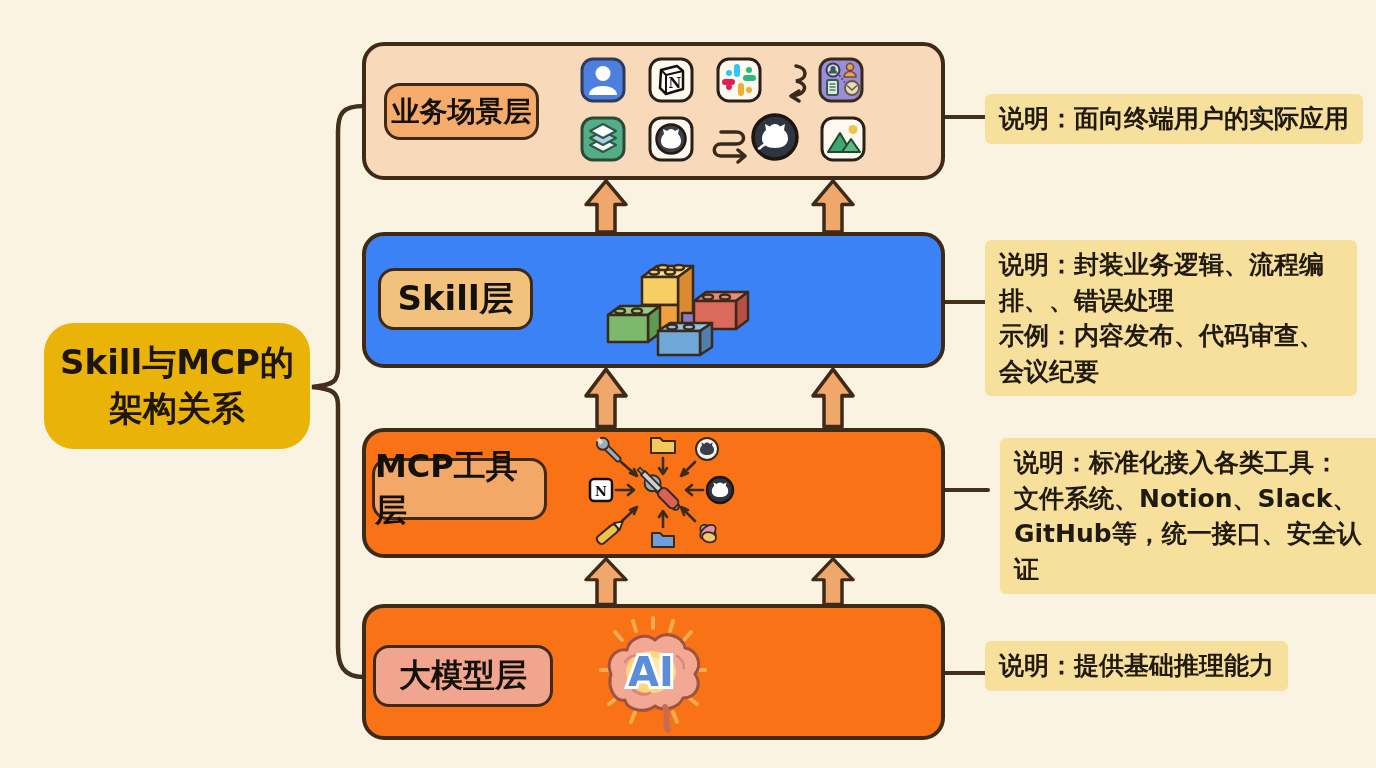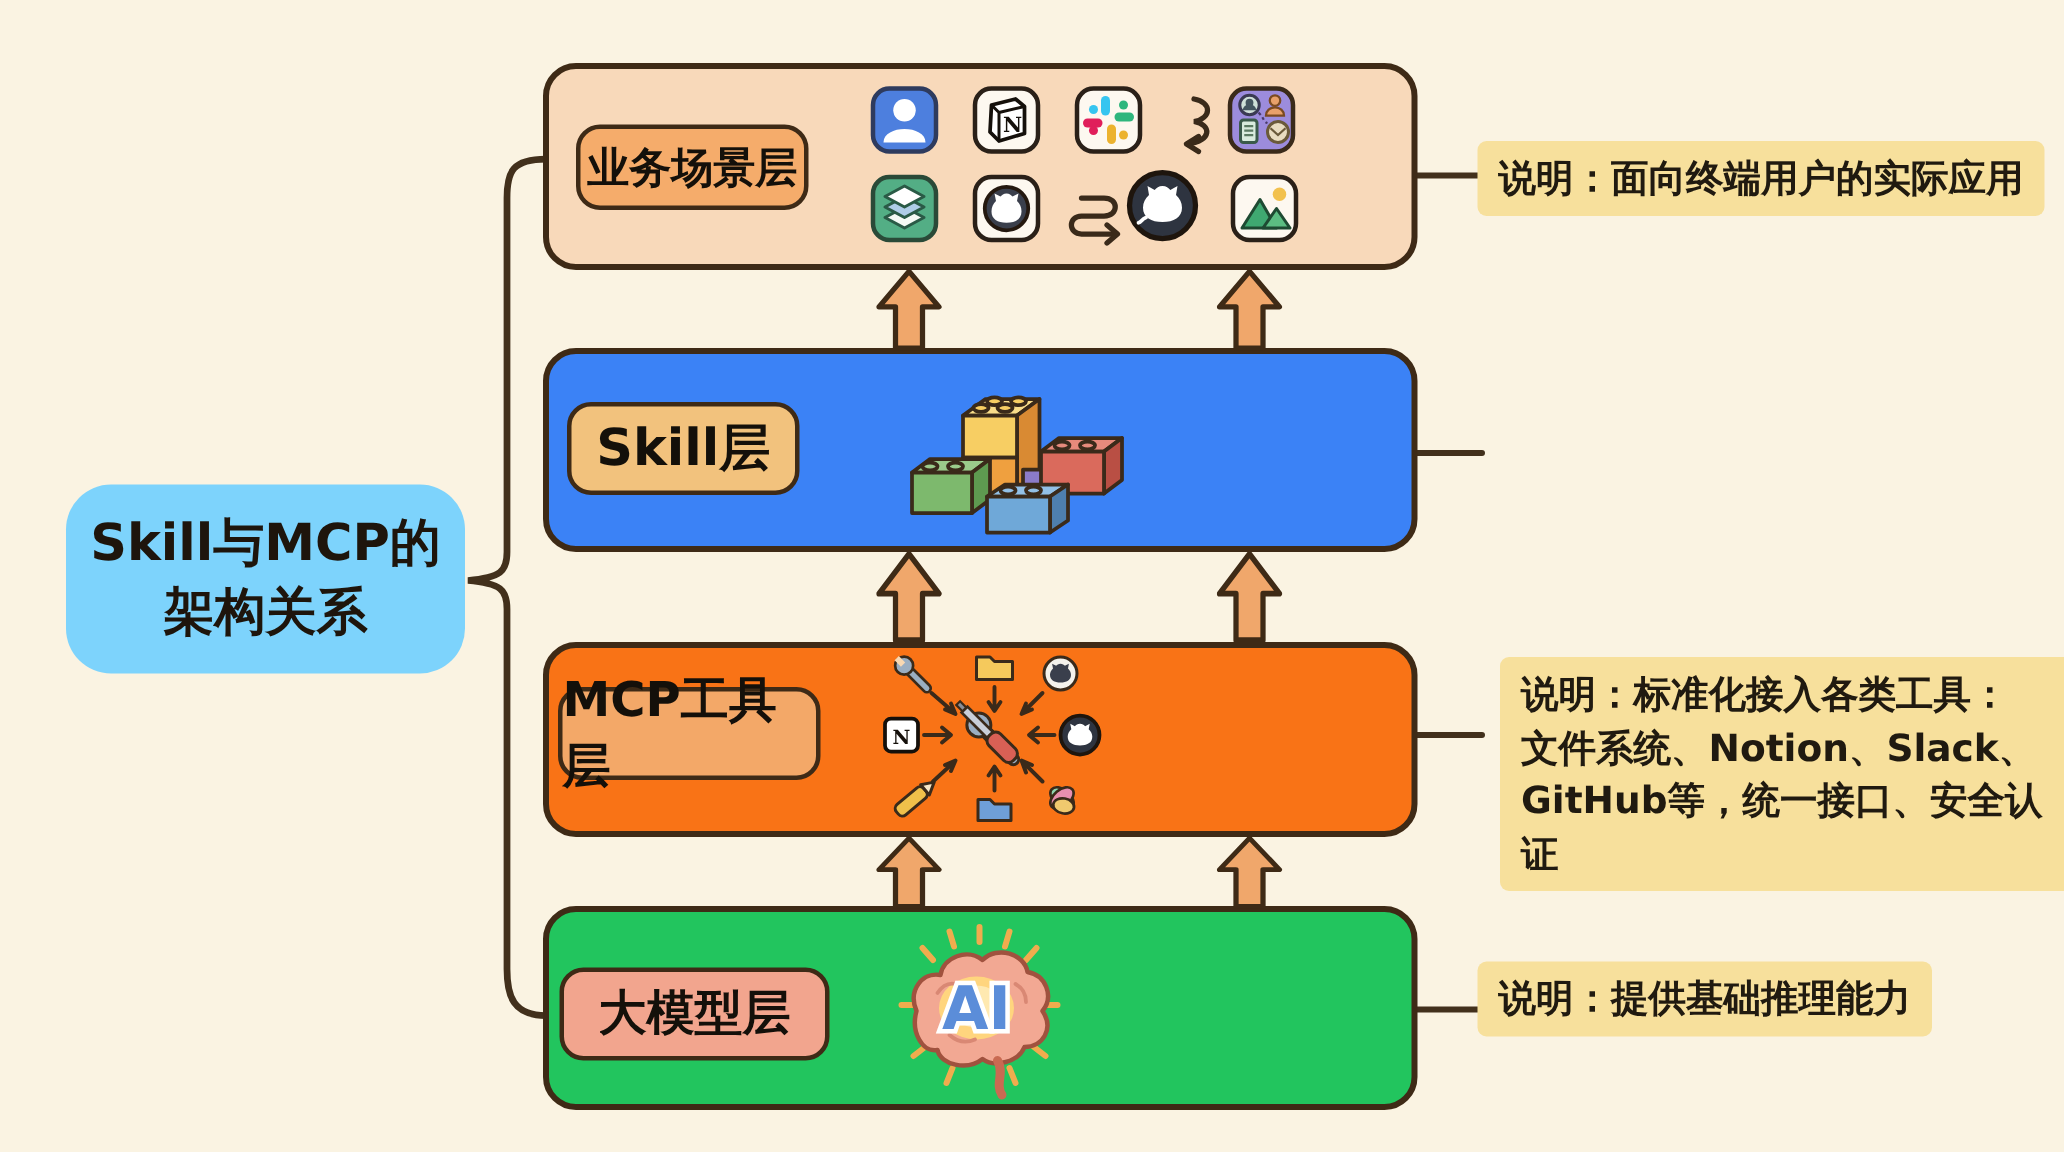--- a/index.html
+++ b/index.html
@@ -1,19 +1,19 @@
 <!DOCTYPE html>
 <html><head>
 <meta charset="utf-8">
 <style>
   html,body{margin:0;padding:0;background:#FAF3E2;}
   .canvas{position:relative;width:1376px;height:768px;background:#FAF3E2;overflow:hidden;
           font-family:"DejaVu Sans","Liberation Sans",sans-serif;color:#1E150C;}
   .overlay{position:absolute;left:0;top:0;z-index:1;pointer-events:none;}
-  .title-box{position:absolute;left:44px;top:323px;width:266px;height:126px;background:#7dd3fc;
+  .title-box{position:absolute;left:44px;top:323px;width:266px;height:126px;background:#eab308;
              border-radius:30px;display:flex;flex-direction:column;align-items:center;justify-content:center;
              font-weight:bold;font-size:34px;line-height:1.35;z-index:2;}
   .layer{position:absolute;left:362px;width:583px;border:4px solid #3E2A16;border-radius:22px;
          box-sizing:border-box;z-index:2;}
   .layer-label{position:absolute;border:3.5px solid #3E2A16;border-radius:16px;box-sizing:border-box;
                display:flex;align-items:center;justify-content:center;font-weight:bold;color:#14100A;}
   .note{position:absolute;background:#F7E09C;border-radius:6px;font-weight:bold;color:#201A10;
         font-size:25px;line-height:1.42;padding:7px 14px;white-space:pre-line;box-sizing:border-box;z-index:2;}
   .icon{position:absolute;}
   .arrow-up{position:absolute;z-index:3;}
@@ -235,21 +235,21 @@
           <path d="M35 58 L52 58 M47 53 L53 58 L47 63"></path>
           <path d="M122 58 L106 58 M111 53 L105 58 L111 63"></path>
           <path d="M41 89 L55 76 M53 82 L56 75 L49 78"></path>
           <path d="M82 95 L82 80 M78 85 L82 79 L86 85"></path>
           <path d="M114 89 L101 76 M103 83 L100 75 L107 78"></path>
         </g>
       </svg>
     </div>
   </div>
 
-  <div class="layer" style="top:604px;height:136px;background:#22c55e;">
+  <div class="layer" style="top:604px;height:136px;background:#f97316;">
     <div class="layer-label" style="left:7px;top:37px;width:180px;height:62px;background:#F2A58E;font-size:32px;">大模型层</div>
     <div class="icon" style="left:215px;top:4px;text-align:right;">
       <svg width="145" height="126" viewBox="0 0 145 126">
 
         <g stroke="#F0AC4E" stroke-width="4" stroke-linecap="round">
           <line x1="72" y1="6" x2="72" y2="16"></line>
           <line x1="52" y1="9" x2="55" y2="19"></line>
           <line x1="92" y1="9" x2="89" y2="19"></line>
           <line x1="34" y1="20" x2="41" y2="28"></line>
           <line x1="110" y1="20" x2="103" y2="28"></line>
@@ -267,20 +267,22 @@
         <path d="M44 50 q6 -9 15 -5 M52 78 q8 7 17 3 M96 44 q7 4 7 12" fill="none" stroke="#D98874" stroke-width="2.5" stroke-linecap="round"></path>
 
         <path d="M84 95 C89 104 82 110 87 118" fill="none" stroke="#C96A52" stroke-width="6" stroke-linecap="round"></path>
 
         <text x="70" y="74" text-anchor="middle" font-size="40" font-weight="bold" fill="#5B8DD9" stroke="#FFFFFF" stroke-width="6" paint-order="stroke" font-family="DejaVu Sans, sans-serif">AI</text>
       </svg>
     </div>
   </div>
 
   <div class="note" style="left:985px;top:94px;">说明：面向终端用户的实际应用</div>
+  <div class="note" style="left:985px;top:240px;width:372px;">说明：封装业务逻辑、流程编排、、错误处理
+示例：内容发布、代码审查、会议纪要</div>
   <div class="note" style="left:1000px;top:438px;width:390px;">说明：标准化接入各类工具：
 文件系统、Notion、Slack、GitHub等，统一接口、安全认证</div>
   <div class="note" style="left:985px;top:641px;">说明：提供基础推理能力</div>
 
   <svg class="arrow-up" style="left:584px;top:179px;" width="44" height="55" viewBox="0 0 44 56" preserveAspectRatio="none">
     <polygon points="22,2 42,26 31,26 31,54 13,54 13,26 2,26" fill="#F0A76B" stroke="#3E2A16" stroke-width="3.5" stroke-linejoin="round"></polygon>
   </svg>
   <svg class="arrow-up" style="left:811px;top:179px;" width="44" height="55" viewBox="0 0 44 56" preserveAspectRatio="none">
     <polygon points="22,2 42,26 31,26 31,54 13,54 13,26 2,26" fill="#F0A76B" stroke="#3E2A16" stroke-width="3.5" stroke-linejoin="round"></polygon>
   </svg>

